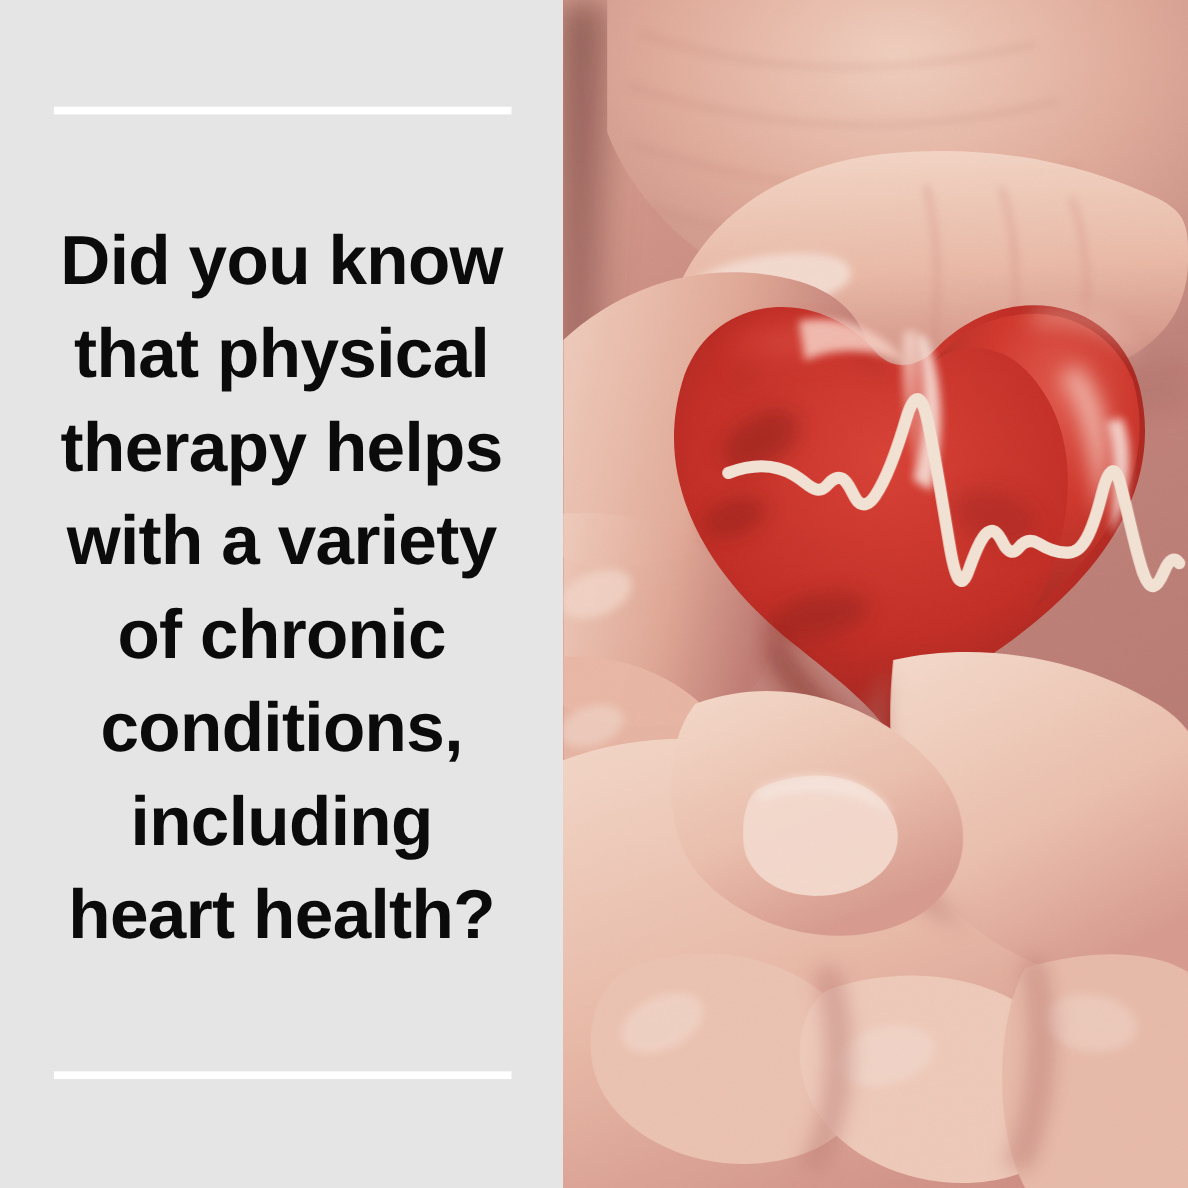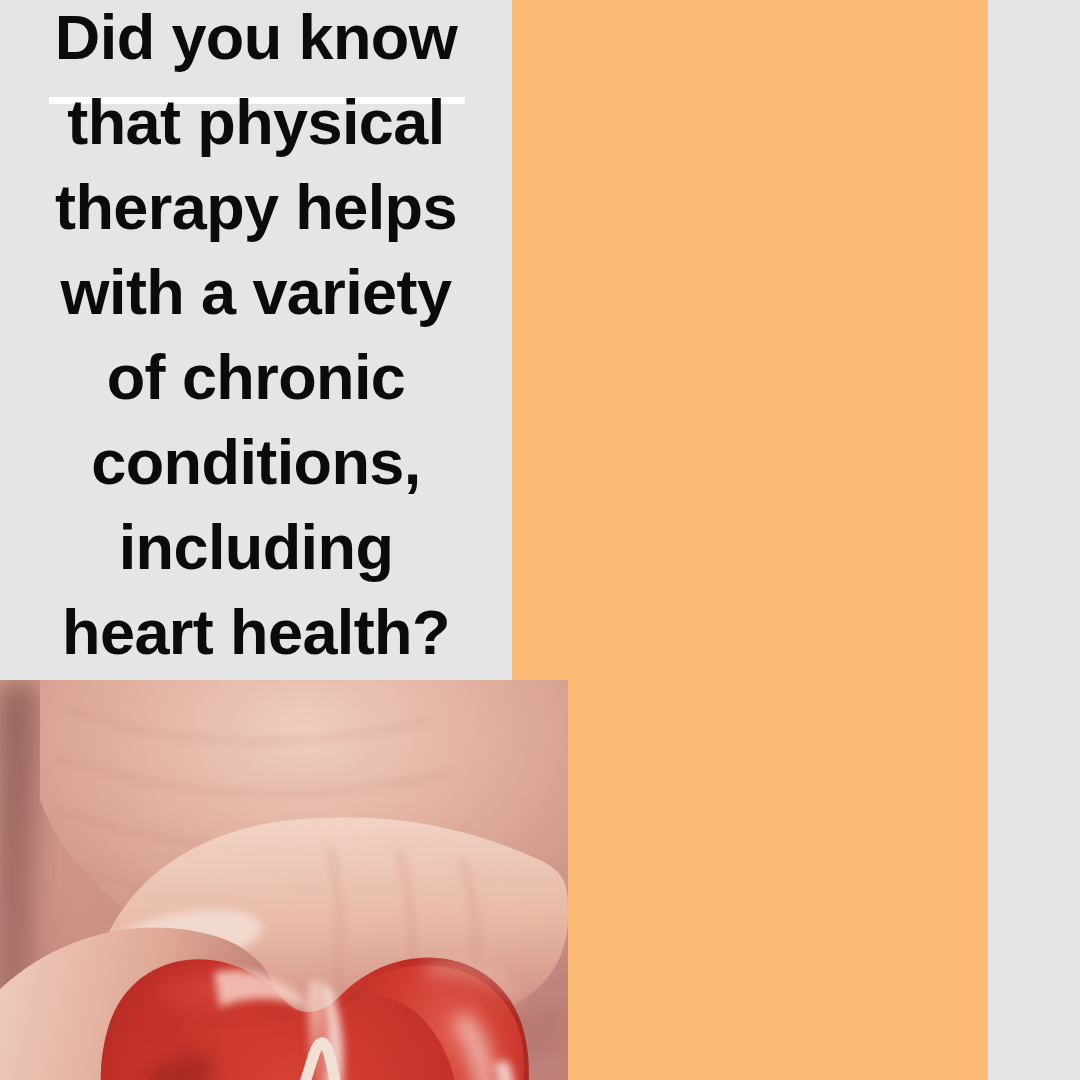--- a/index.html
+++ b/index.html
@@ -12,21 +12,20 @@
   body {
     font-family: "Liberation Sans", sans-serif;
     background: #e5e5e6;
   }
   #poster {
     position: relative;
     width: 988px;
     height: 1080px;
     display: flex;
     background: #fdba74;
-    flex-direction: column;
   }
 
   
   .text-panel {
     position: relative;
     width: 512px;
     height: 1080px;
     background: #e5e5e6;
     flex: 0 0 512px;
     display: flex;

